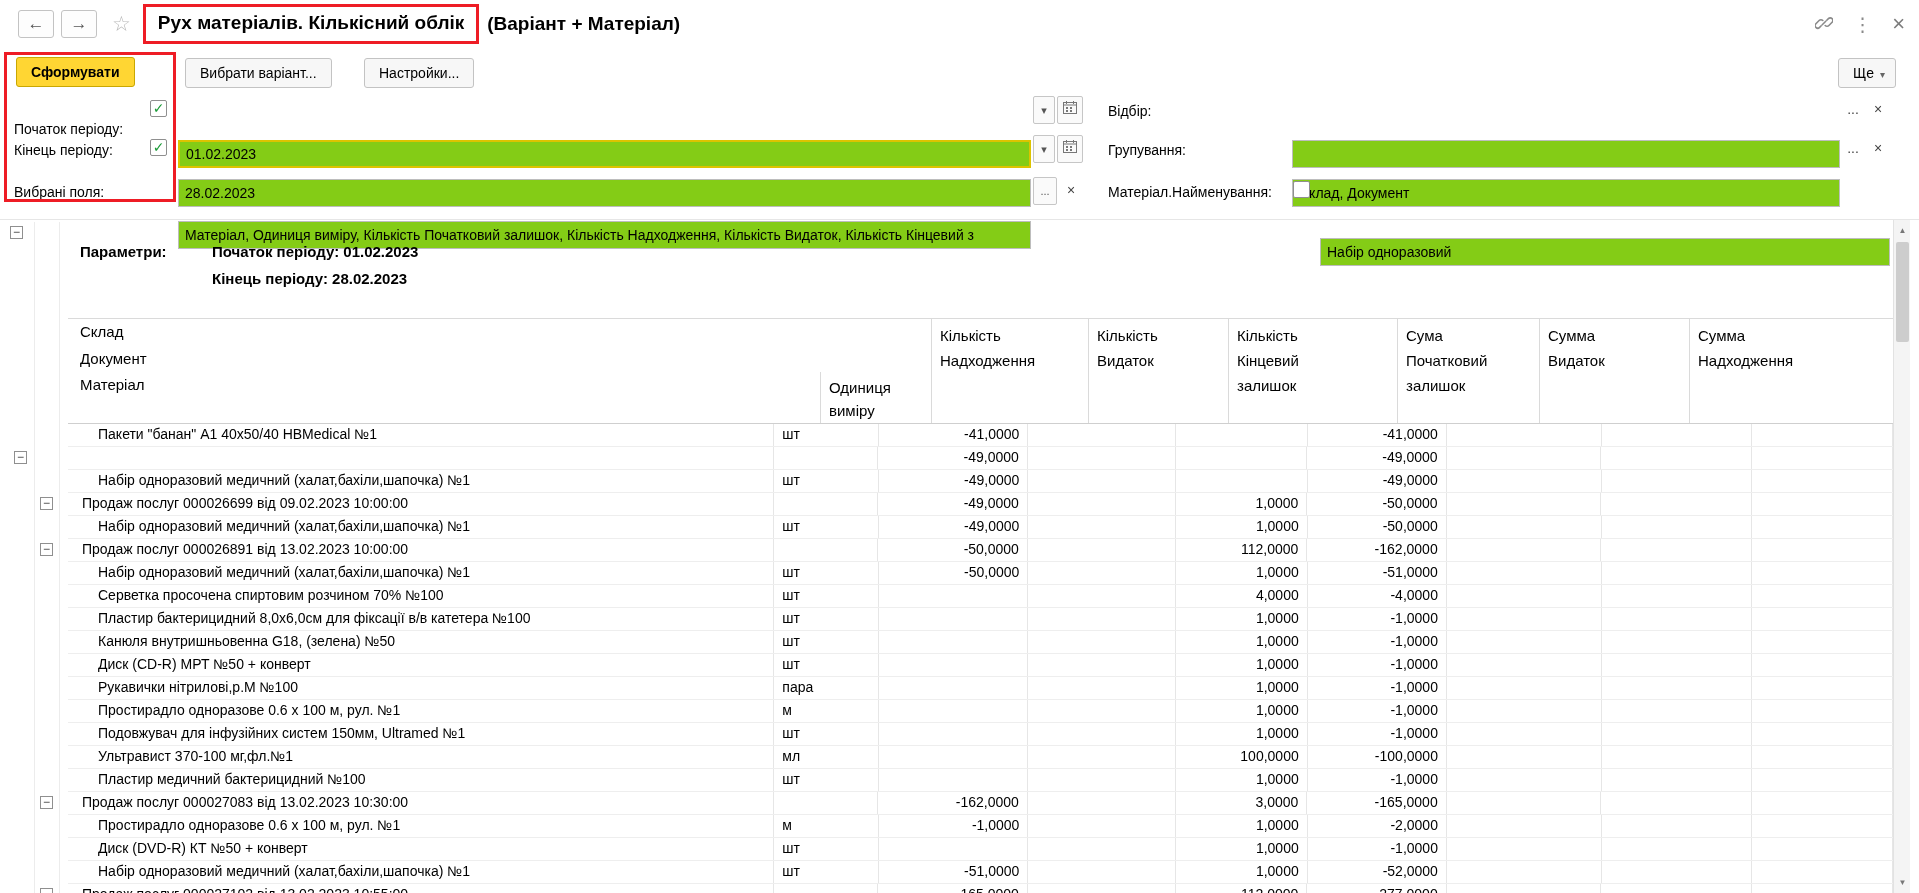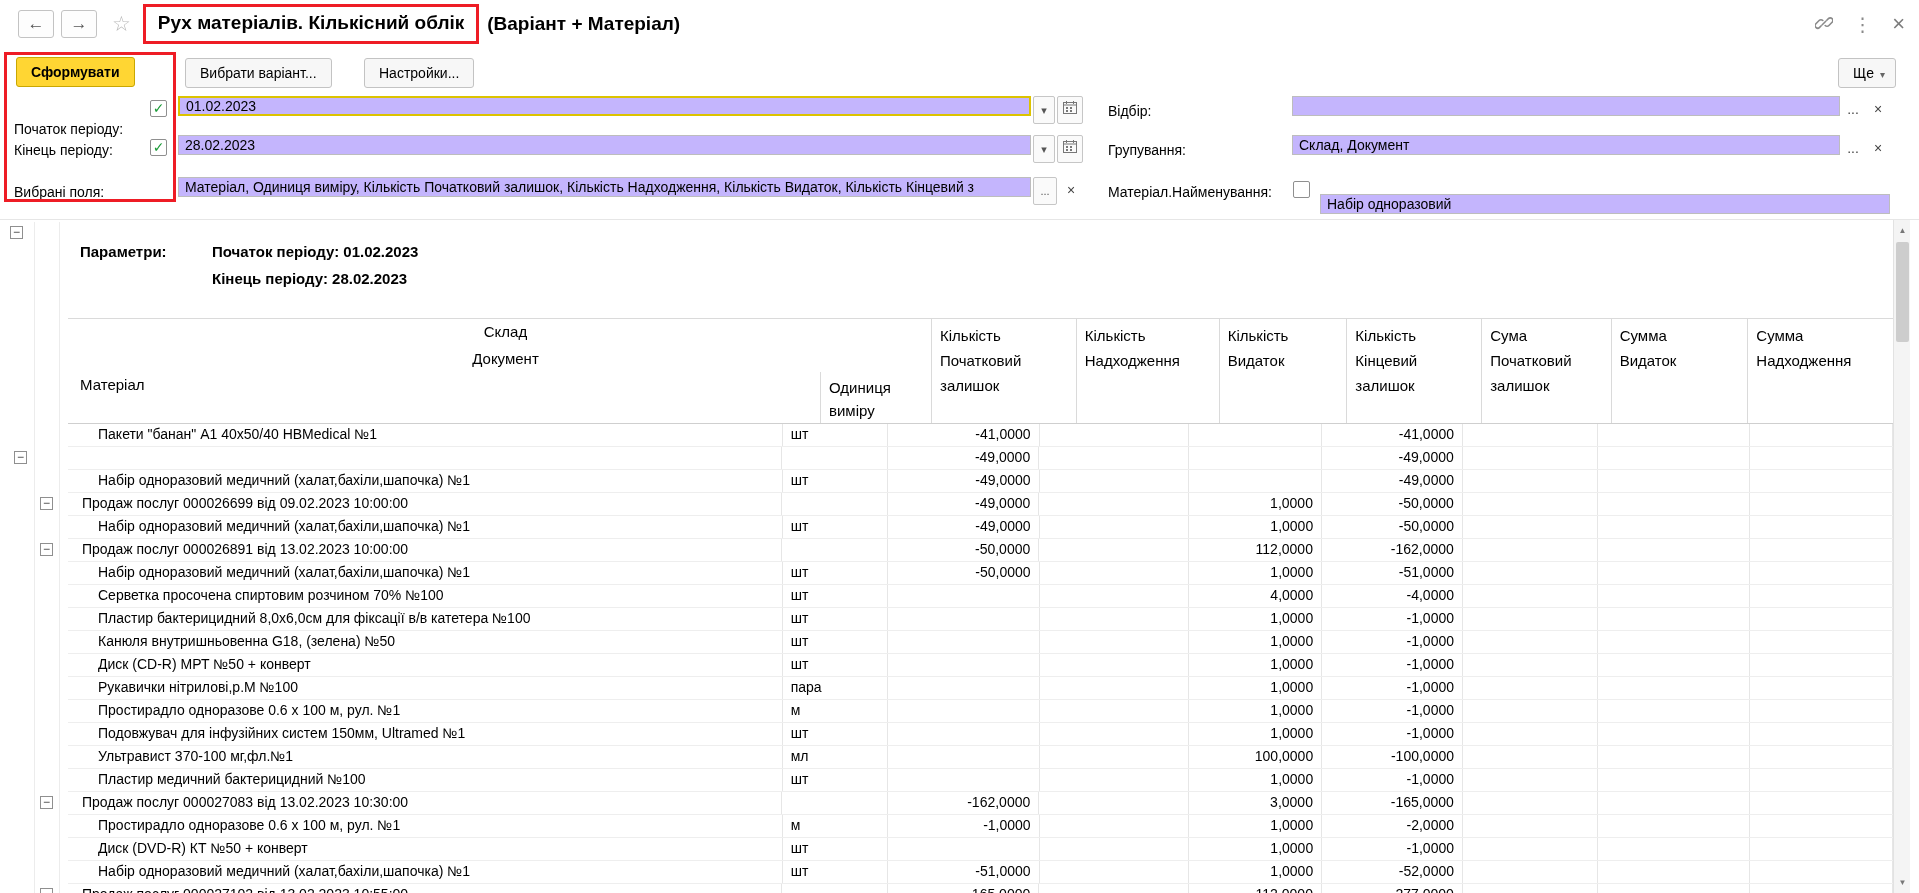--- a/index.html
+++ b/index.html
@@ -28,48 +28,48 @@
   .btn-settings { left:364px; top:10px; }
   .btn-more { left:1838px; top:10px; padding-right:10px; }
   .btn-more .arr { font-size:10px; color:#666; margin-left:6px; }
 
   
   .flabel { position:absolute; font-size:14px; line-height:18px; white-space:nowrap; }
   .checkbox { position:absolute; width:17px; height:17px; border:1px solid #8f8f8f; border-radius:2px; background:#fff; cursor:pointer;
               font-size:14px; line-height:15px; text-align:center; color:transparent; }
   .checkbox.checked { color:#1c9b38; }
   .checkbox.checked::after { content:"✓"; }
-  .tfield { position:absolute; height:20px; border:1px solid #bdbdbd; background:#c4b5fd; font-size:14px; padding:0 6px;
-            font-family:"Liberation Sans","DejaVu Sans",sans-serif; color:#000; }
+  .tfield { position:absolute; height:28px; border:1px solid #bdbdbd; background:#84cc16; font-size:14px; padding:0 6px;
+            font-family:"Liberation Sans","DejaVu Sans",sans-serif; color:#000;margin-top:44px; }
   .tfield.focused { border:2px solid #dcc300; }
   .mini-btn { position:absolute; width:22px; height:28px; border:1px solid #c6c6c6; background:#fafafa; border-radius:2px;
               text-align:center; line-height:26px; font-size:11px; color:#555; cursor:pointer; }
   .flat-btn { position:absolute; width:20px; height:28px; text-align:center; line-height:26px; color:#444; font-size:14px; cursor:pointer; }
 
   
   .report-sep { position:absolute; left:0; top:219px; width:100%; height:1px; background:#e6e6e6; }
   .gutter-line { position:absolute; top:222px; bottom:0; width:1px; background:#ececec; }
   .expander { position:absolute; width:13px; height:13px; border:1px solid #8f8f8f; background:#fff; color:#444;
               font-size:12px; line-height:10px; text-align:center; cursor:pointer; }
   .params { position:absolute; left:80px; top:238px; display:flex; font-size:15px; font-weight:700; }
   .params .plabel { width:132px; }
   .params .pline { line-height:27px; }
 
   .thead { position:absolute; left:68px; top:318px; width:1825px; height:106px; display:flex;
            border-top:1px solid #dadada; border-bottom:1px solid #cfcfcf; overflow:hidden; font-size:15px; }
   .h-first { width:863px; display:flex; flex-direction:column; }
-  .h-sub { height:27px; padding:4px 0 0 12px;text-align:center; }
+  .h-sub { height:27px; padding:4px 0 0 12px; }
   .h-bottom { height:52px; display:flex; padding:0; }
   .h-material { width:752px; padding:4px 0 0 12px; }
   .h-unit { width:111px; border-left:1px solid #dadada; padding:4px 0 0 8px; line-height:23px; }
   .h-num { border-left:1px solid #dadada; padding:4px 8px 0 8px; line-height:25px; }
   .hw { display:inline-block; width:106px; }
 
   .w-name { width:752px; } .w-unit { width:111px; } .w-qb { width:159px; } .w-qi { width:157px;text-decoration:underline; }
-  .w-qo { width:140px; } .w-qe { width:148px; } .w-sb { width:142px; } .w-si { width:160px; } .w-so { width:150px; }
+  .w-qo { width:140px; } .w-qe { width:148px; } .w-sb { width:142px;margin-left:21px; } .w-si { width:160px; } .w-so { width:150px; }
 
   .tbody { position:absolute; left:68px; top:424px; width:1825px; height:469px; overflow:hidden; }
   .trow { display:flex; height:23px; border-bottom:1px solid #eeeeee; }
   .tcell { height:100%; border-right:1px solid #e6e6e6; white-space:nowrap; overflow:hidden; font-size:14px; line-height:21px; }
   .c-name { padding-left:12px; }
   .c-name.ind1 { padding-left:14px; }
   .c-name.ind2 { padding-left:30px; }
   .c-unit { padding-left:8px; }
   .c-num { text-align:right; padding-right:8px; }
   .expanders { position:absolute; left:0; top:424px; width:68px; height:469px; overflow:hidden; }
@@ -186,21 +186,20 @@
 
   <div class="thead">
     <div class="h-first">
       <div class="h-sub">Склад</div>
       <div class="h-sub">Документ</div>
       <div class="h-bottom">
         <div class="h-material">Матеріал</div>
         <div class="h-unit">Одиниця виміру</div>
       </div>
     </div>
-    <div class="h-num w-qb"><span class="hw">Кількість Початковий залишок</span></div>
     <div class="h-num w-qi"><span class="hw">Кількість Надходження</span></div>
     <div class="h-num w-qo"><span class="hw">Кількість Видаток</span></div>
     <div class="h-num w-qe"><span class="hw">Кількість Кінцевий залишок</span></div>
     <div class="h-num w-sb"><span class="hw">Сума Початковий залишок</span></div>
     <div class="h-num w-so"><span class="hw">Сумма Видаток</span></div>
     <div class="h-num w-si"><span class="hw">Сумма Надходження</span></div>
   </div>
 
   <div class="tbody">
       <div class="trow">

